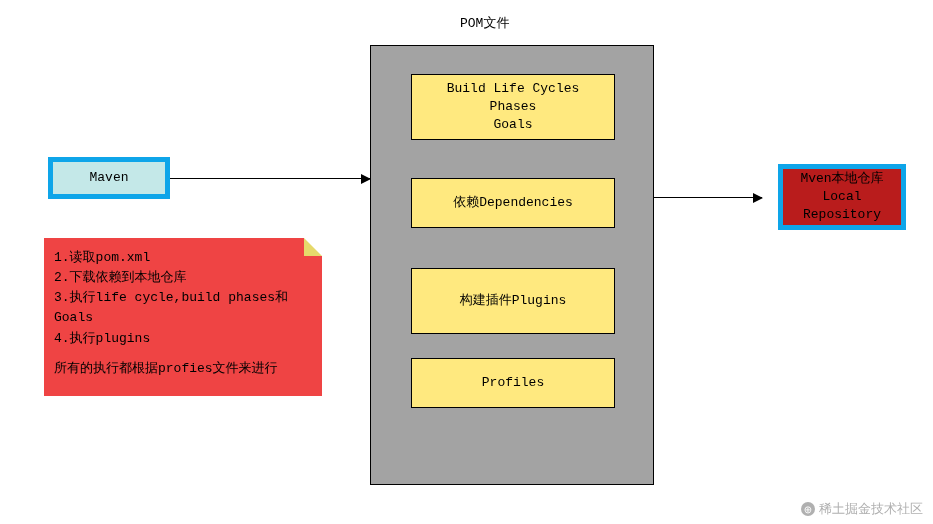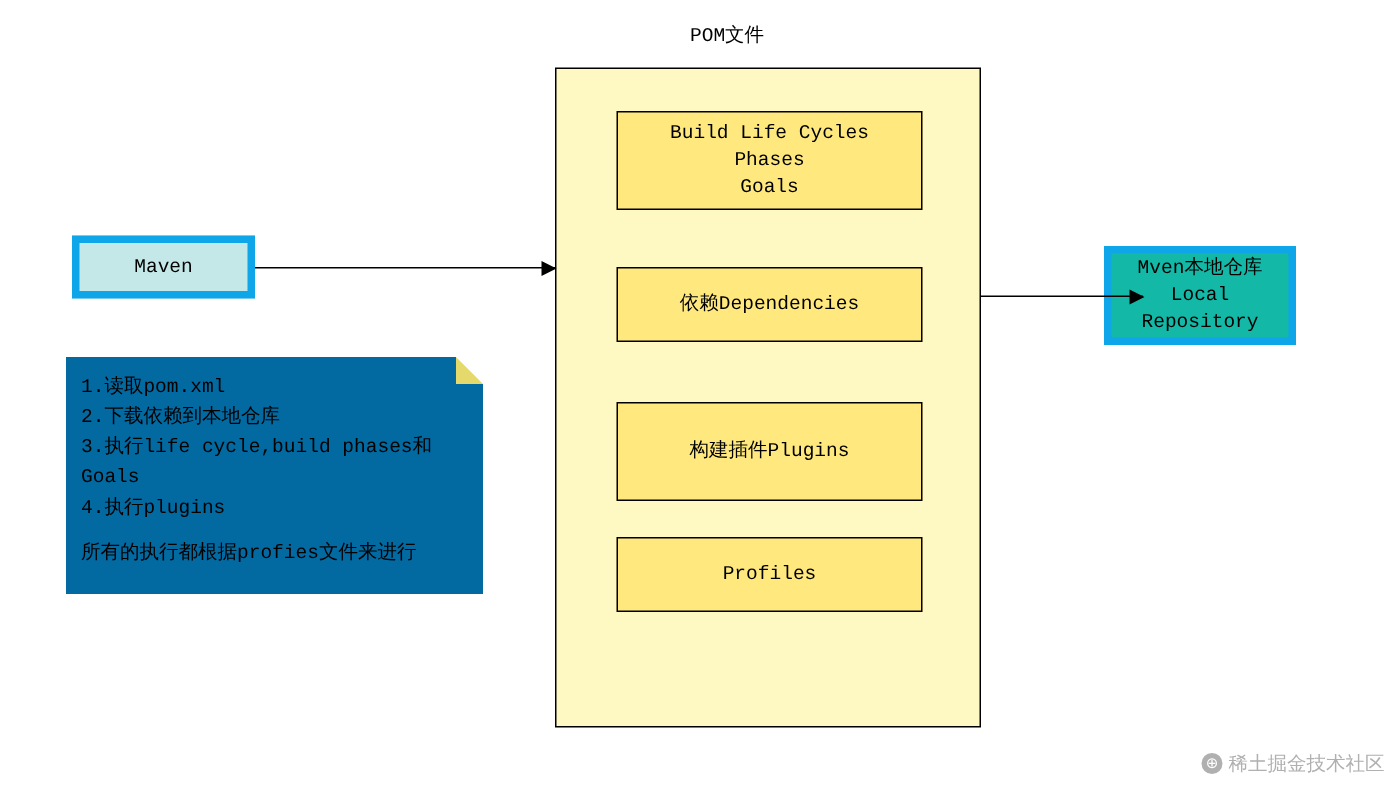--- a/index.html
+++ b/index.html
@@ -29,21 +29,21 @@
   }
   .pom-title {
     position: absolute;
     left: 460px; top: 14px;
     font-size: 13px;
   }
   .pom-container {
     position: absolute;
     left: 370px; top: 45px;
     width: 284px; height: 440px;
-    background: #fef9c3;
+    background: #a3a3a3;
     border: 1px solid #000;
     padding-left: 24px;
   }
   .inner-box {
     position: absolute;
     width: 204px;
     background: #ffe97f;
     border: 1px solid #000;
     display: flex;
     flex-direction: column;
@@ -51,29 +51,29 @@
     justify-content: center;
     text-align: center;
     line-height: 1.4;
     font-size: 13px;
   }
   .blc-box { left: 40px; top: 28px; height: 66px; }
   .dep-box { left: 40px; top: 132px; height: 50px; }
   .plg-box { left: 40px; top: 222px; height: 66px; }
   .prf-box { left: 40px; top: 312px; height: 50px; }
   .repo-box {
-    left: 736px; top: 164px;
+    left: 778px; top: 164px;
     width: 128px; height: 66px;
-    background: #14b8a6;
+    background: #b91c1c;
   }
   .note {
     position: absolute;
     left: 44px; top: 238px;
     width: 278px; height: 158px;
-    background: #0369a1;
+    background: #ef4444;
     padding: 10px 10px;
     font-size: 13px;
     line-height: 1.55;
     font-family: "Courier New", monospace, "SimSun", sans-serif;
   }
   .note::before {
     content: "";
     position: absolute;
     top: 0; right: 0;
     width: 0; height: 0;

